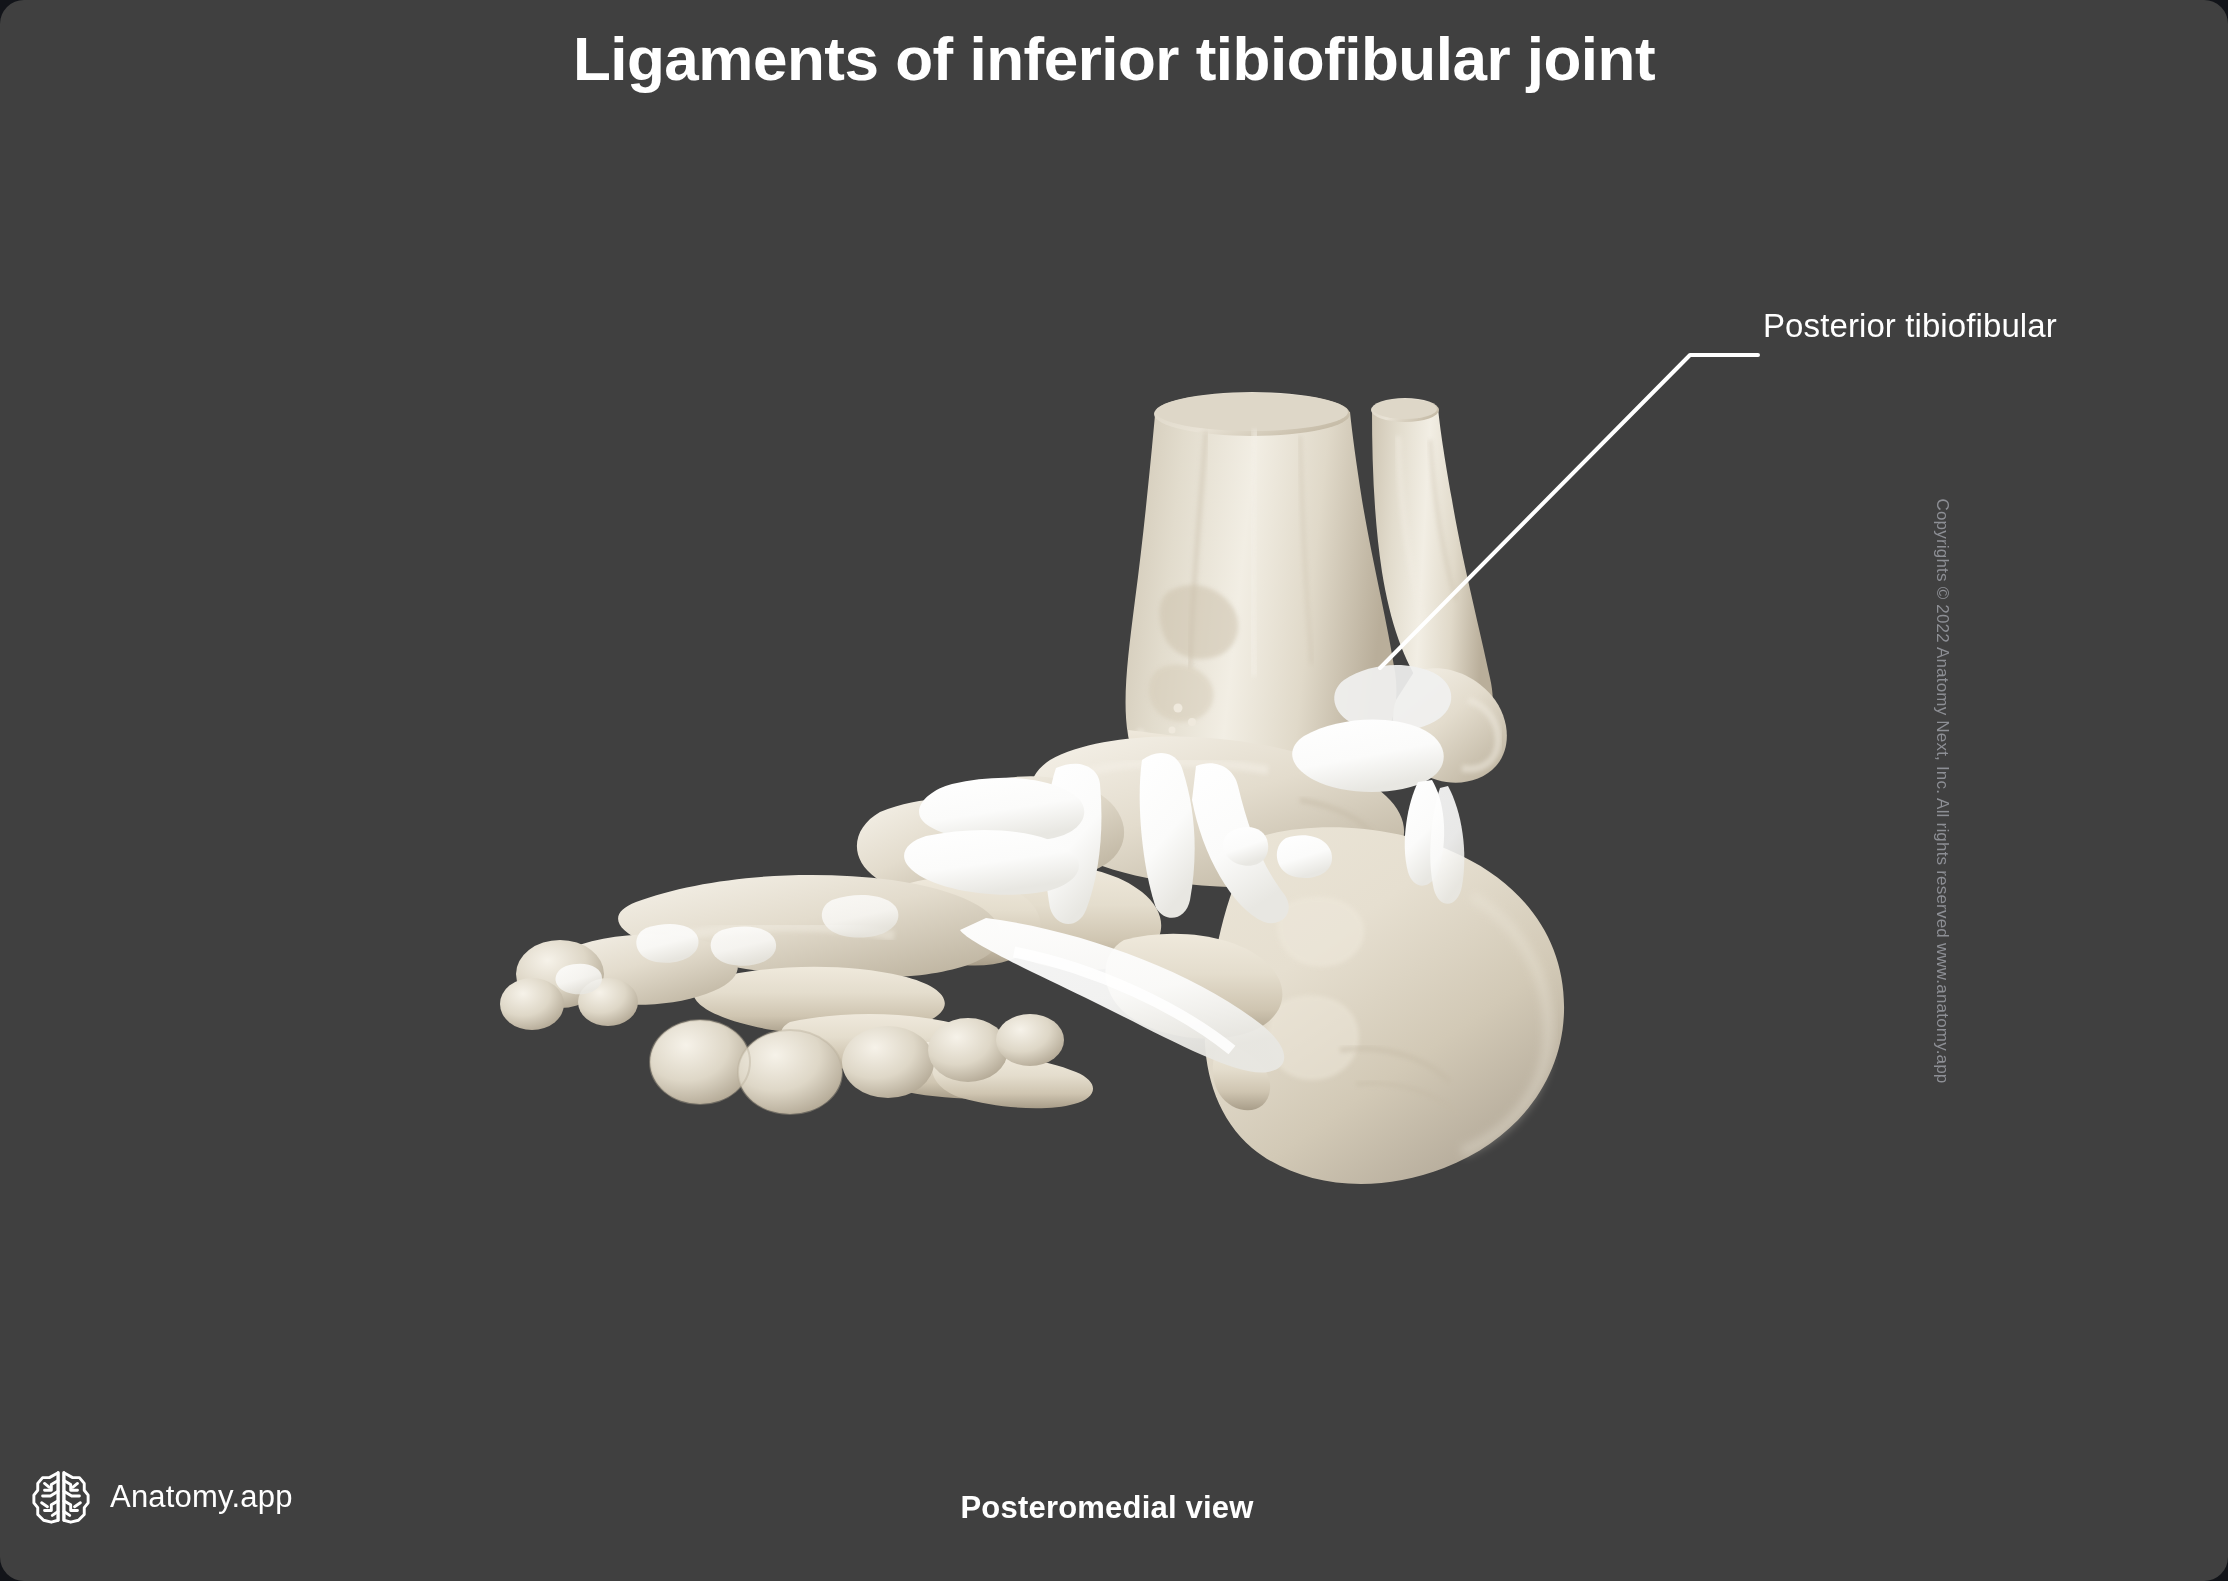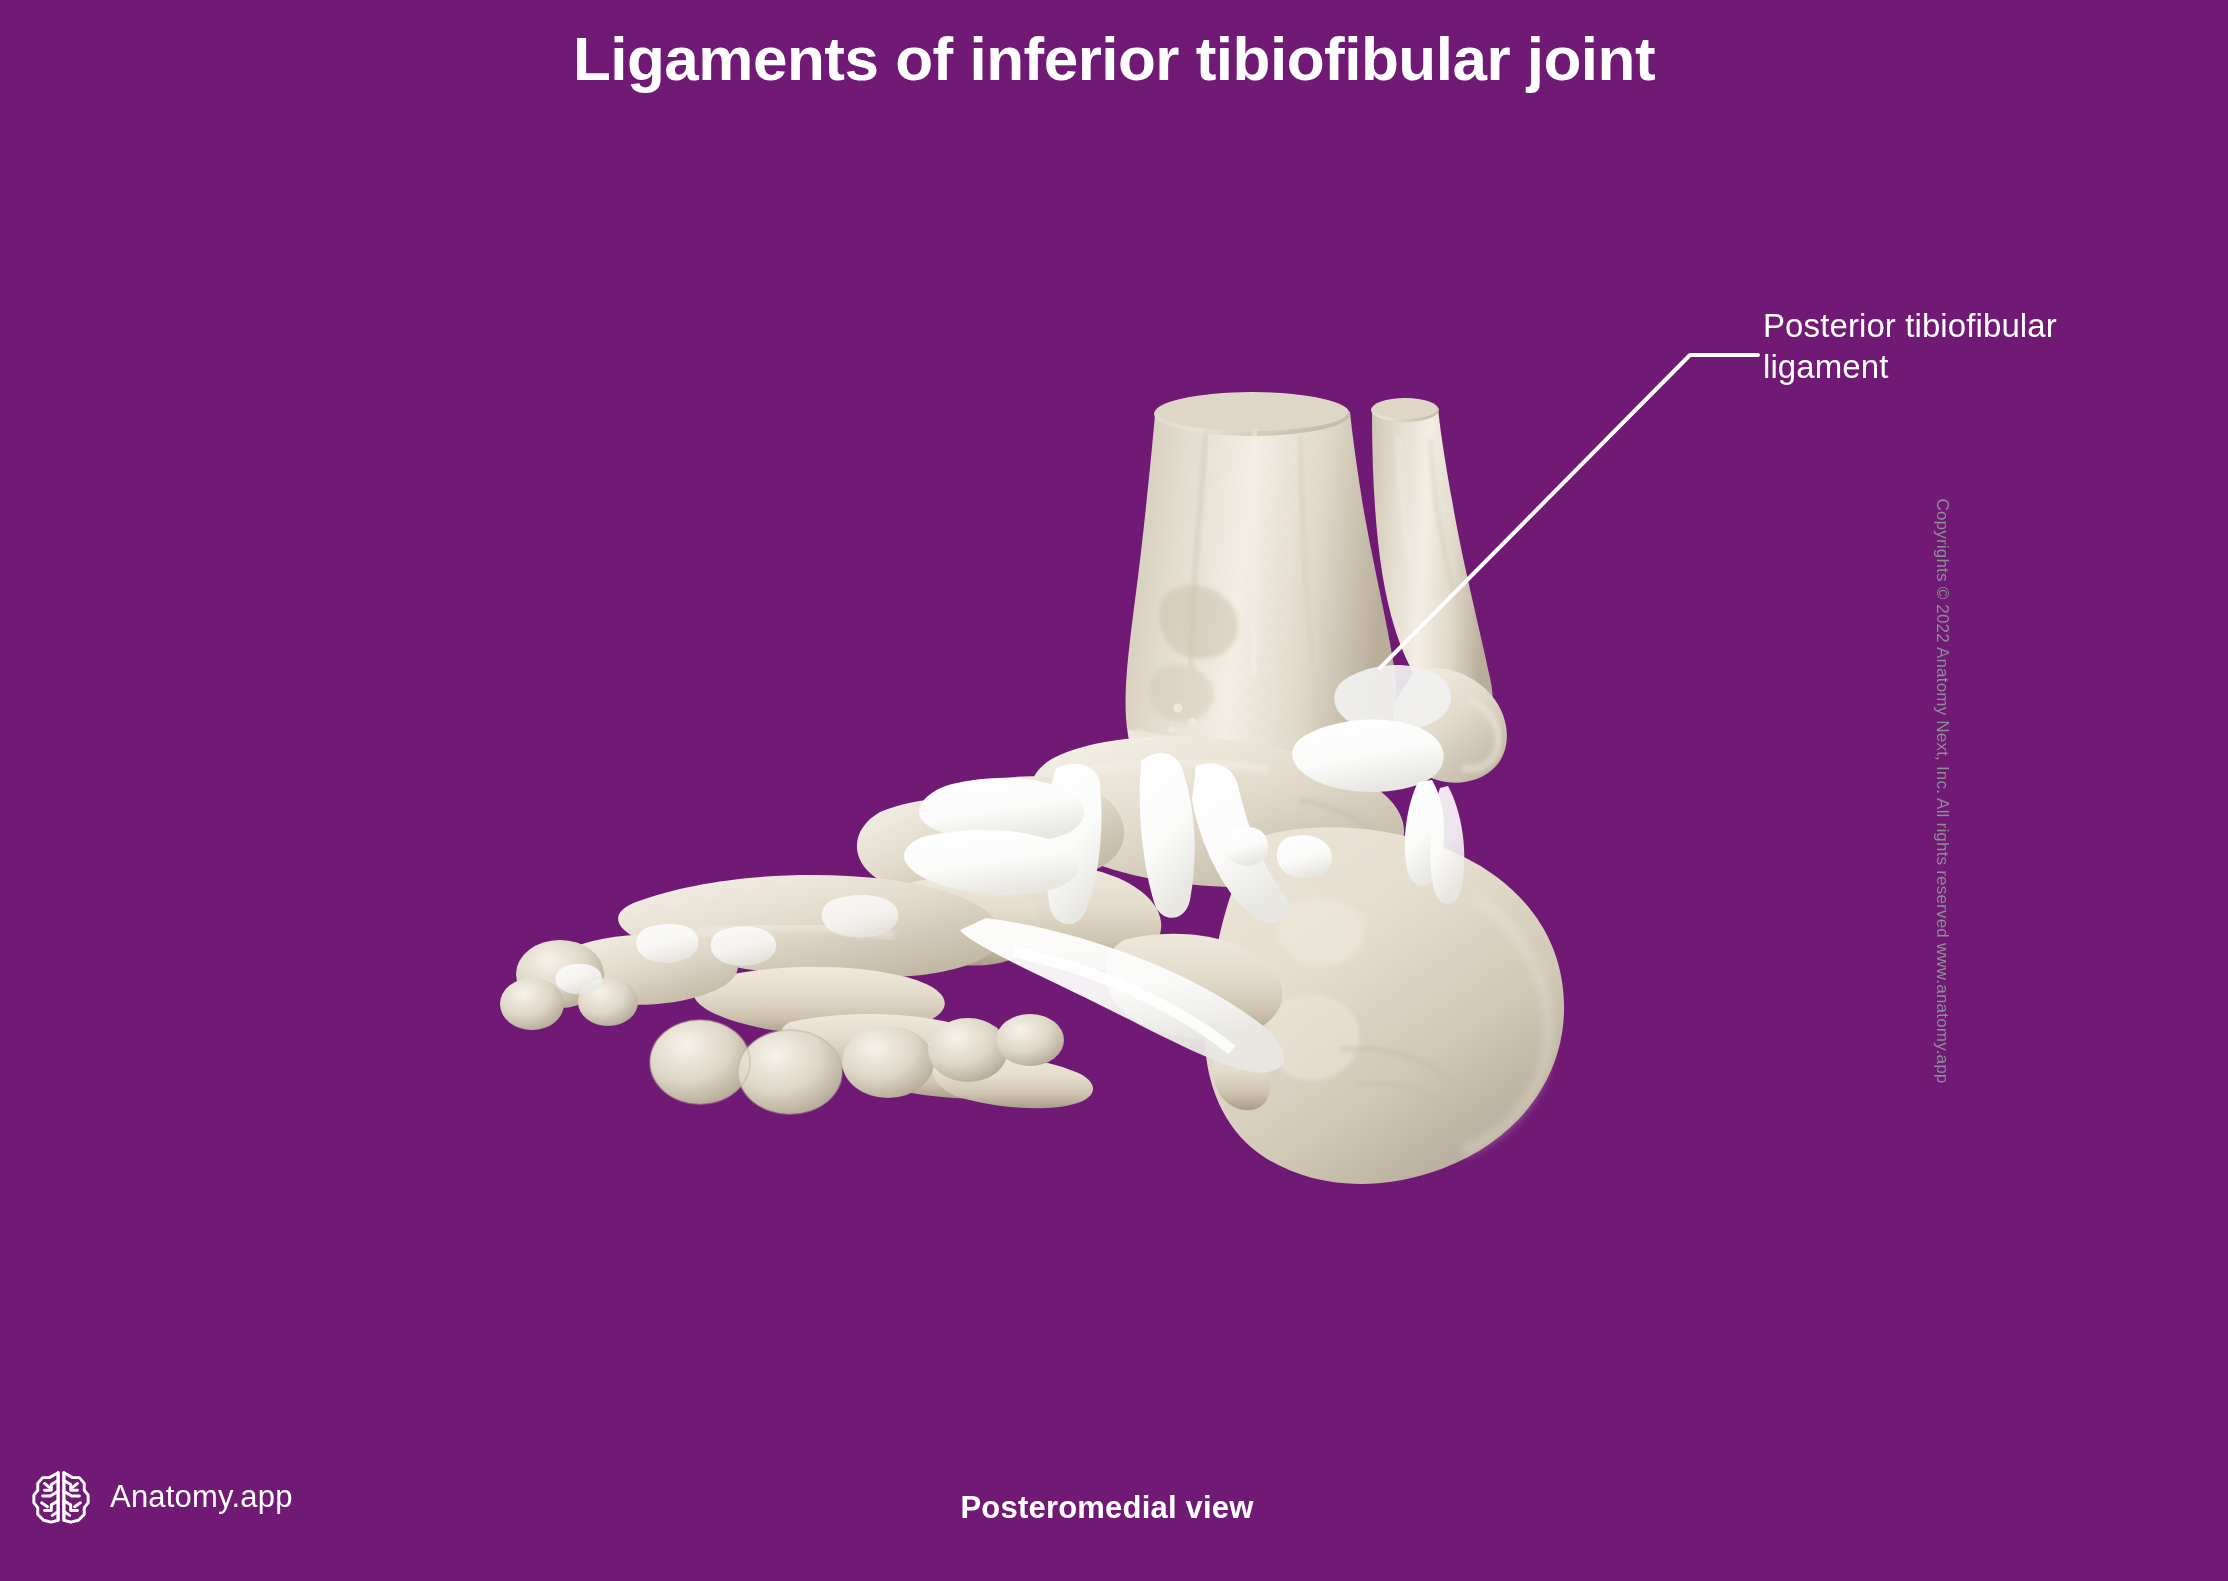--- a/index.html
+++ b/index.html
@@ -80,21 +80,21 @@
   
   #anatomy-svg, #leader-svg {
     position:absolute; left:0; top:0;
     width:2228px; height:1581px;
   }
   #leader-svg { pointer-events:none; }
 </style>
 </head>
 <body style="background: rgb(18, 20, 25);">
 
-<div id="stage" style="background: #701a75;">
+<div id="stage" style="background: #404040; border-radius: 24px;">
 
   <div id="title" style="color: rgb(255, 255, 255);">Ligaments of inferior tibiofibular joint</div>
 
   <svg id="anatomy-svg" viewBox="0 0 2228 1581">
     <defs>
 
       <linearGradient id="gBoneV" x1="0" y1="0" x2="1" y2="0.15">
         <stop offset="0%" stop-color="#cfc6b4"></stop>
         <stop offset="22%" stop-color="#e2dccd"></stop>
         <stop offset="48%" stop-color="#f2eee4"></stop>
@@ -306,21 +306,20 @@
                C818,930 816,908 832,900 Z" fill="url(#gLig)" opacity="0.75"></path>
     </g>
   </svg>
 
   <svg id="leader-svg" viewBox="0 0 2228 1581">
     <polyline id="leader-path" points="1380,668 1690,355 1758,355" fill="none" stroke="#ffffff" stroke-width="4" stroke-linecap="round" stroke-linejoin="round"></polyline>
   </svg>
 
   <div id="callout-label" style="color: rgb(255, 255, 255);">
     <div>Posterior tibiofibular</div>
-    <div>ligament</div>
   </div>
 
   <div id="caption" style="color: rgb(255, 255, 255);">Posteromedial view</div>
 
   <div id="copyright" style="color: rgb(141, 143, 149);">Copyrights © 2022 Anatomy Next, Inc. All rights reserved www.anatomy.app</div>
 
   <div id="brand">
     <svg id="brand-mark" viewBox="0 0 64 64" fill="none" stroke="#ffffff" stroke-width="3" stroke-linejoin="round" stroke-linecap="round">
 
       <path d="M29,7 L20,12 L13,12 L8,18 L8,25 L4,30 L4,38 L8,43 L8,50 L14,56 L22,58 L29,56 Z"></path>

